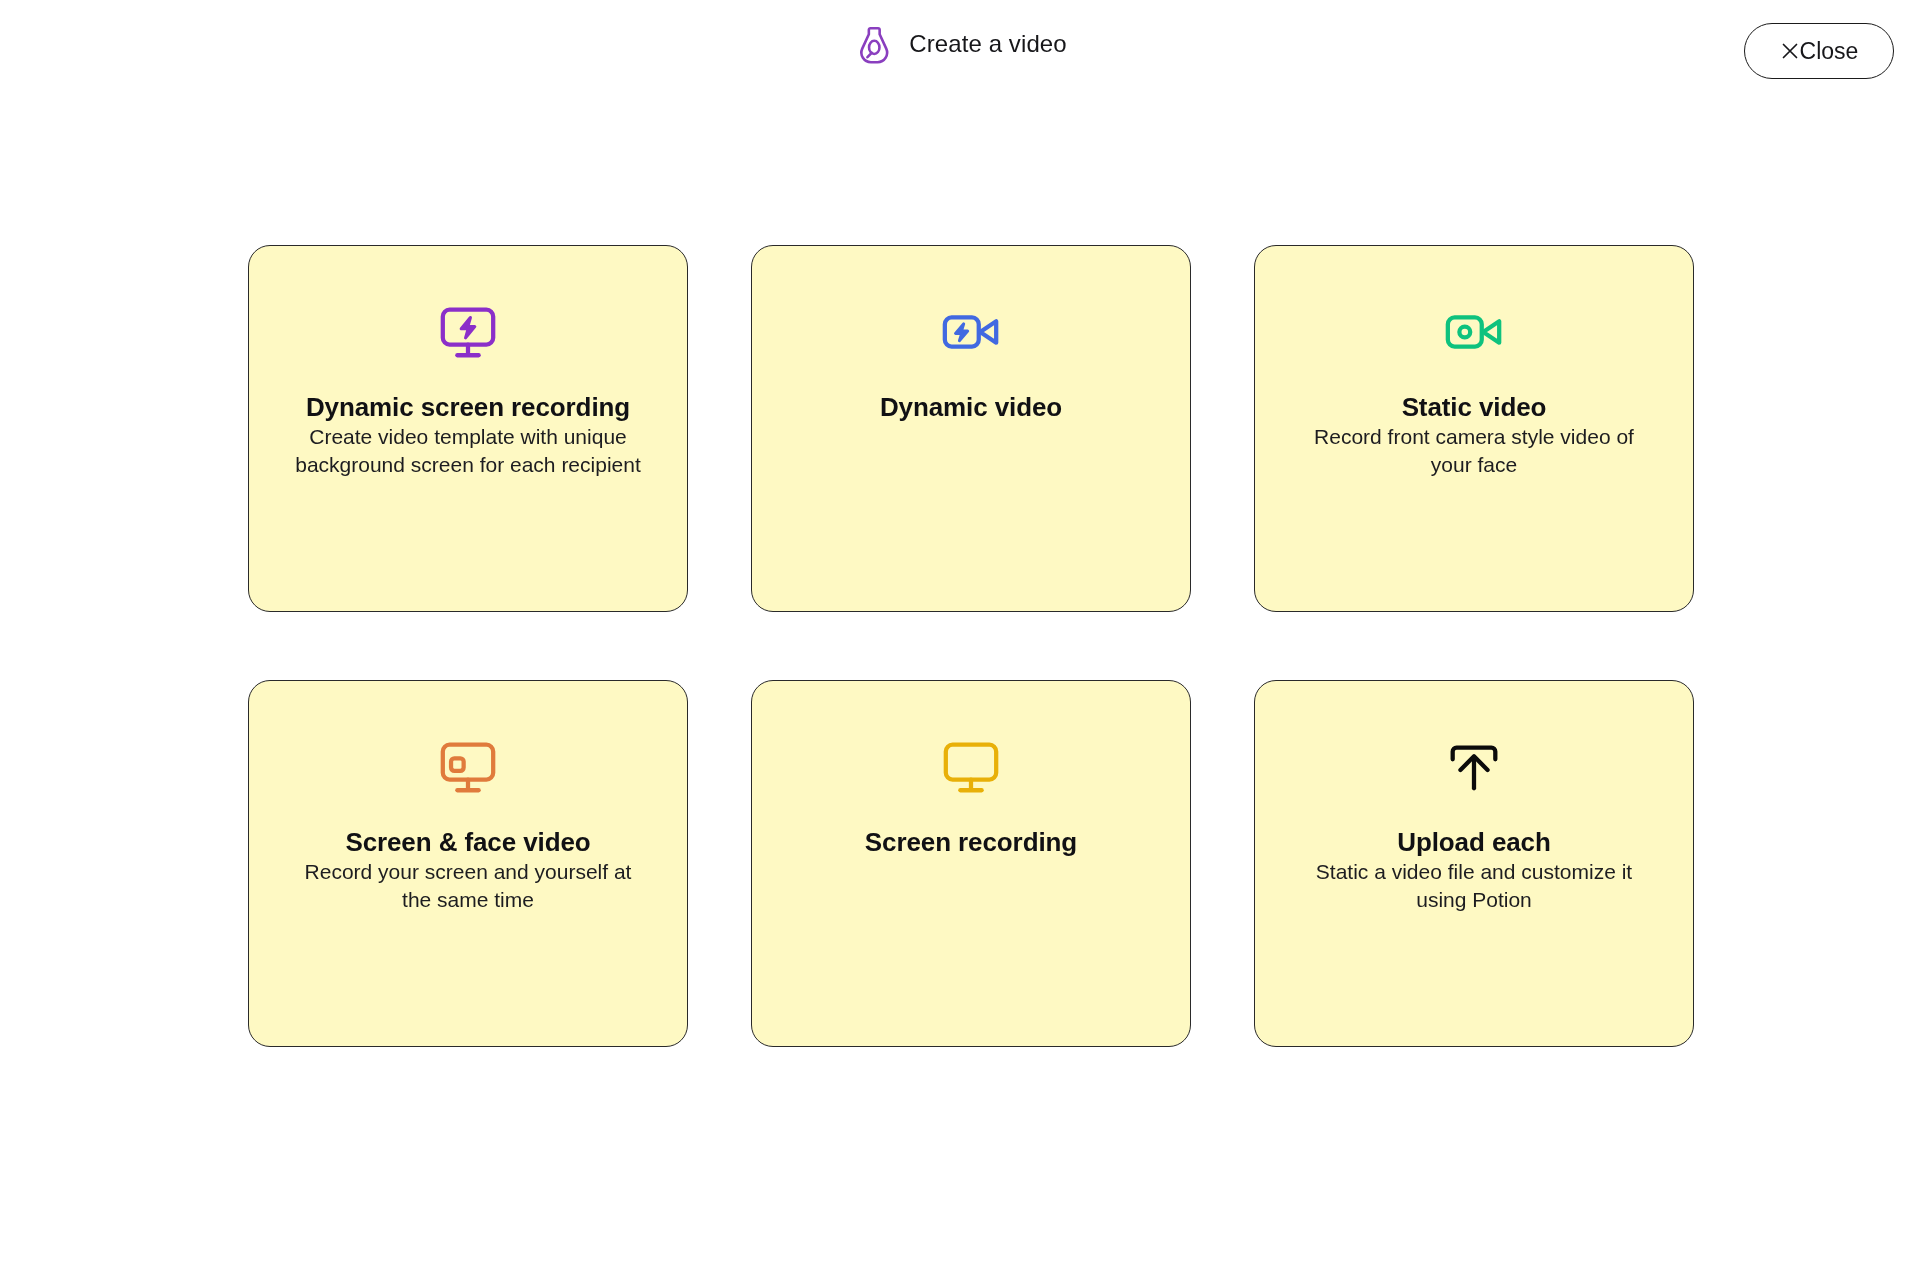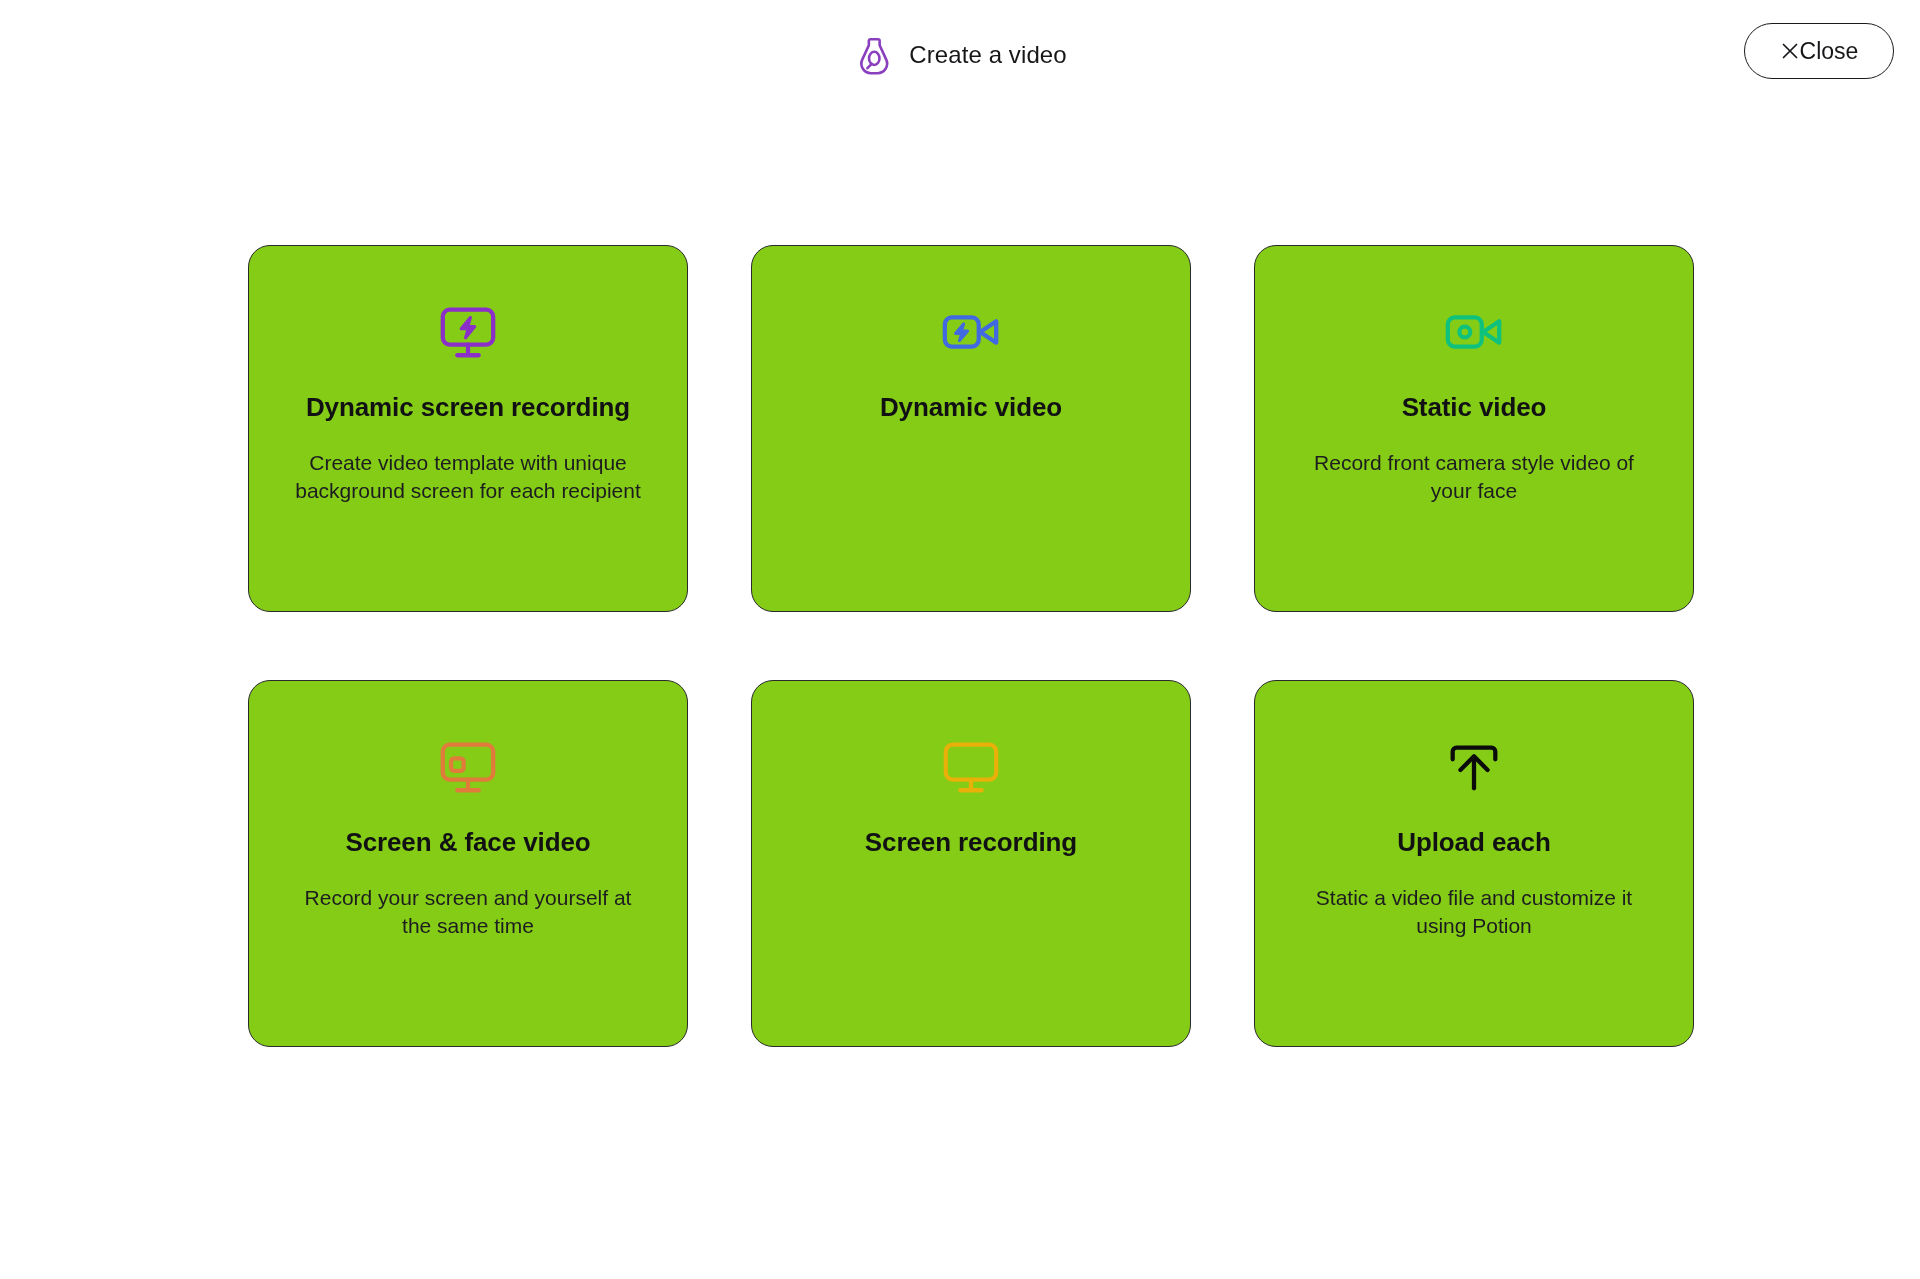--- a/index.html
+++ b/index.html
@@ -30,21 +30,20 @@
 
   .brand {
     position: absolute;
     left: 50%;
     top: 23px;
     transform: translateX(-50%);
     display: flex;
     align-items: center;
     gap: 14px;
     white-space: nowrap;
-    margin-top: 11px;
   }
 
   .brand-logo {
     width: 42px;
     height: 42px;
     display: block;
     flex: 0 0 auto;
   }
 
   .brand-title {
@@ -94,21 +93,21 @@
     display: grid;
     grid-template-columns: repeat(3, 440px);
     grid-template-rows: repeat(2, 367px);
     column-gap: 63px;
     row-gap: 68px;
   }
 
   .card {
     border: 1.4px solid #2a2a2a;
     border-radius: 22px;
-    background: #84cc16;
+    background: #fef9c3;
     display: flex;
     flex-direction: column;
     align-items: center;
     padding: 40px 32px 28px;
     cursor: pointer;
     text-align: center;
   }
 
   .card-icon {
     height: 72px;
@@ -123,21 +122,20 @@
   .card-title {
     margin-top: 24px;
     font-size: 26px;
     font-weight: 700;
     color: #111114;
     letter-spacing: -0.1px;
     line-height: 1.2;
   }
 
   .card-desc {
-    margin-top: 26px;
     font-size: 21px;
     font-weight: 400;
     line-height: 1.34;
     color: #1d1d20;
     max-width: 350px;
   }
 </style>
 </head>
 <body>
 

